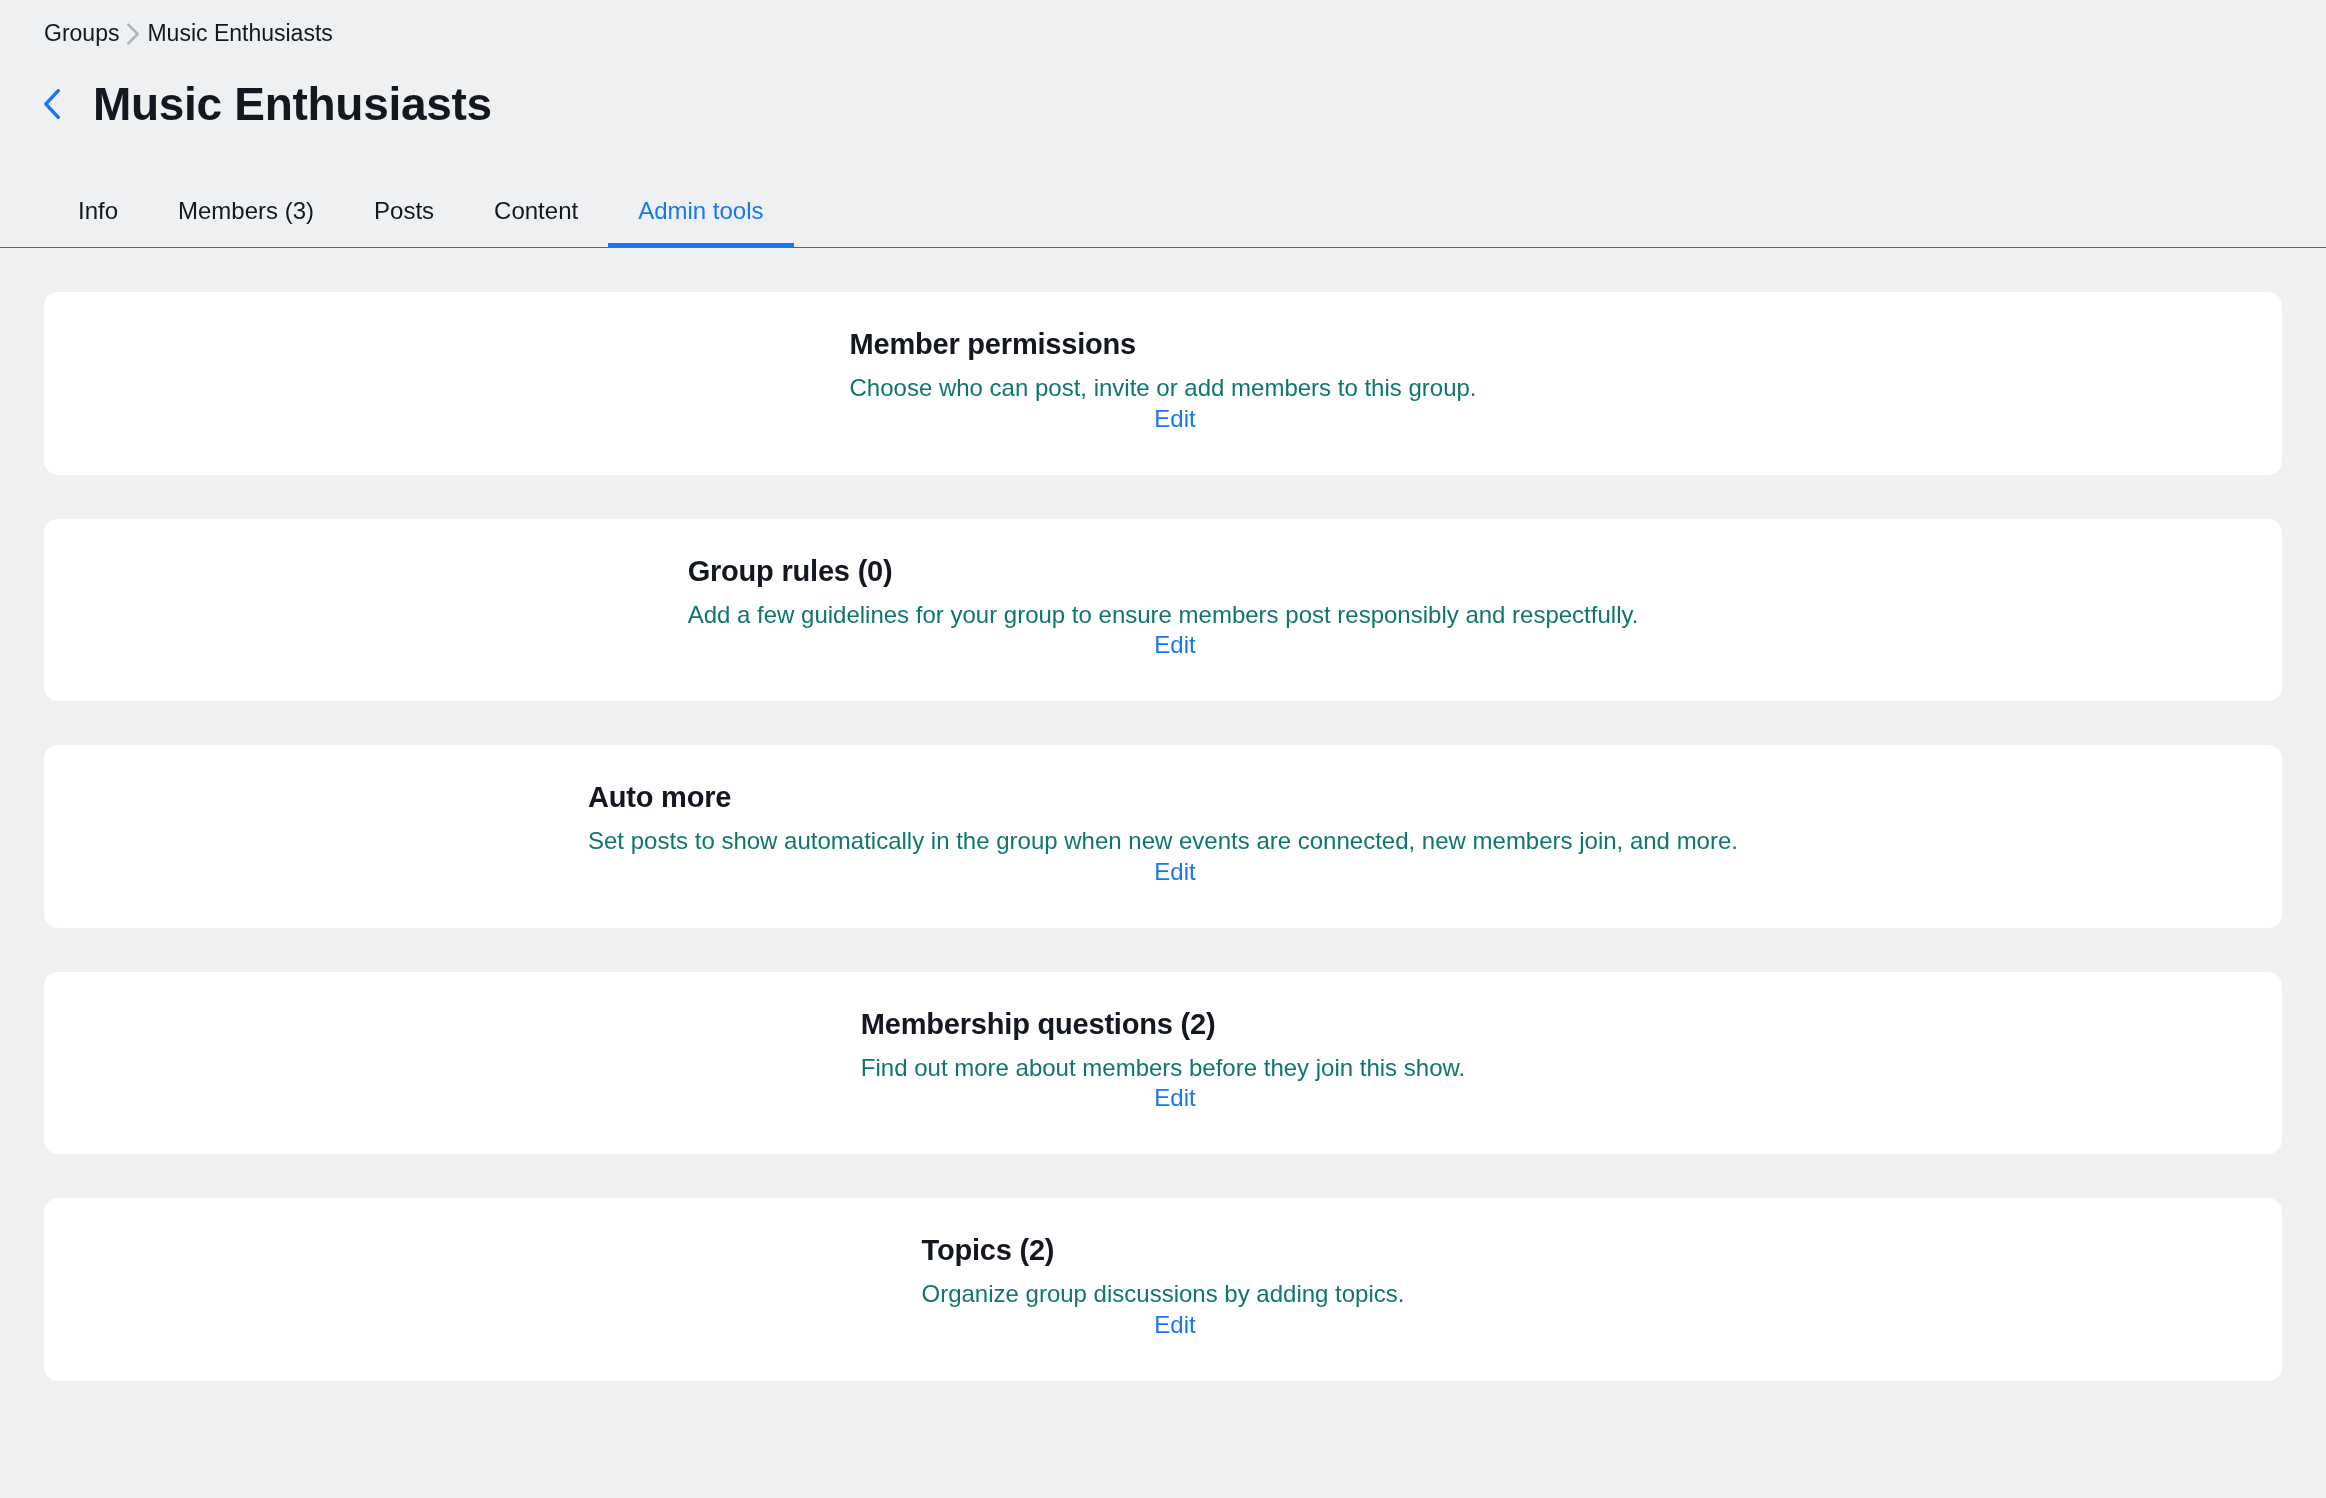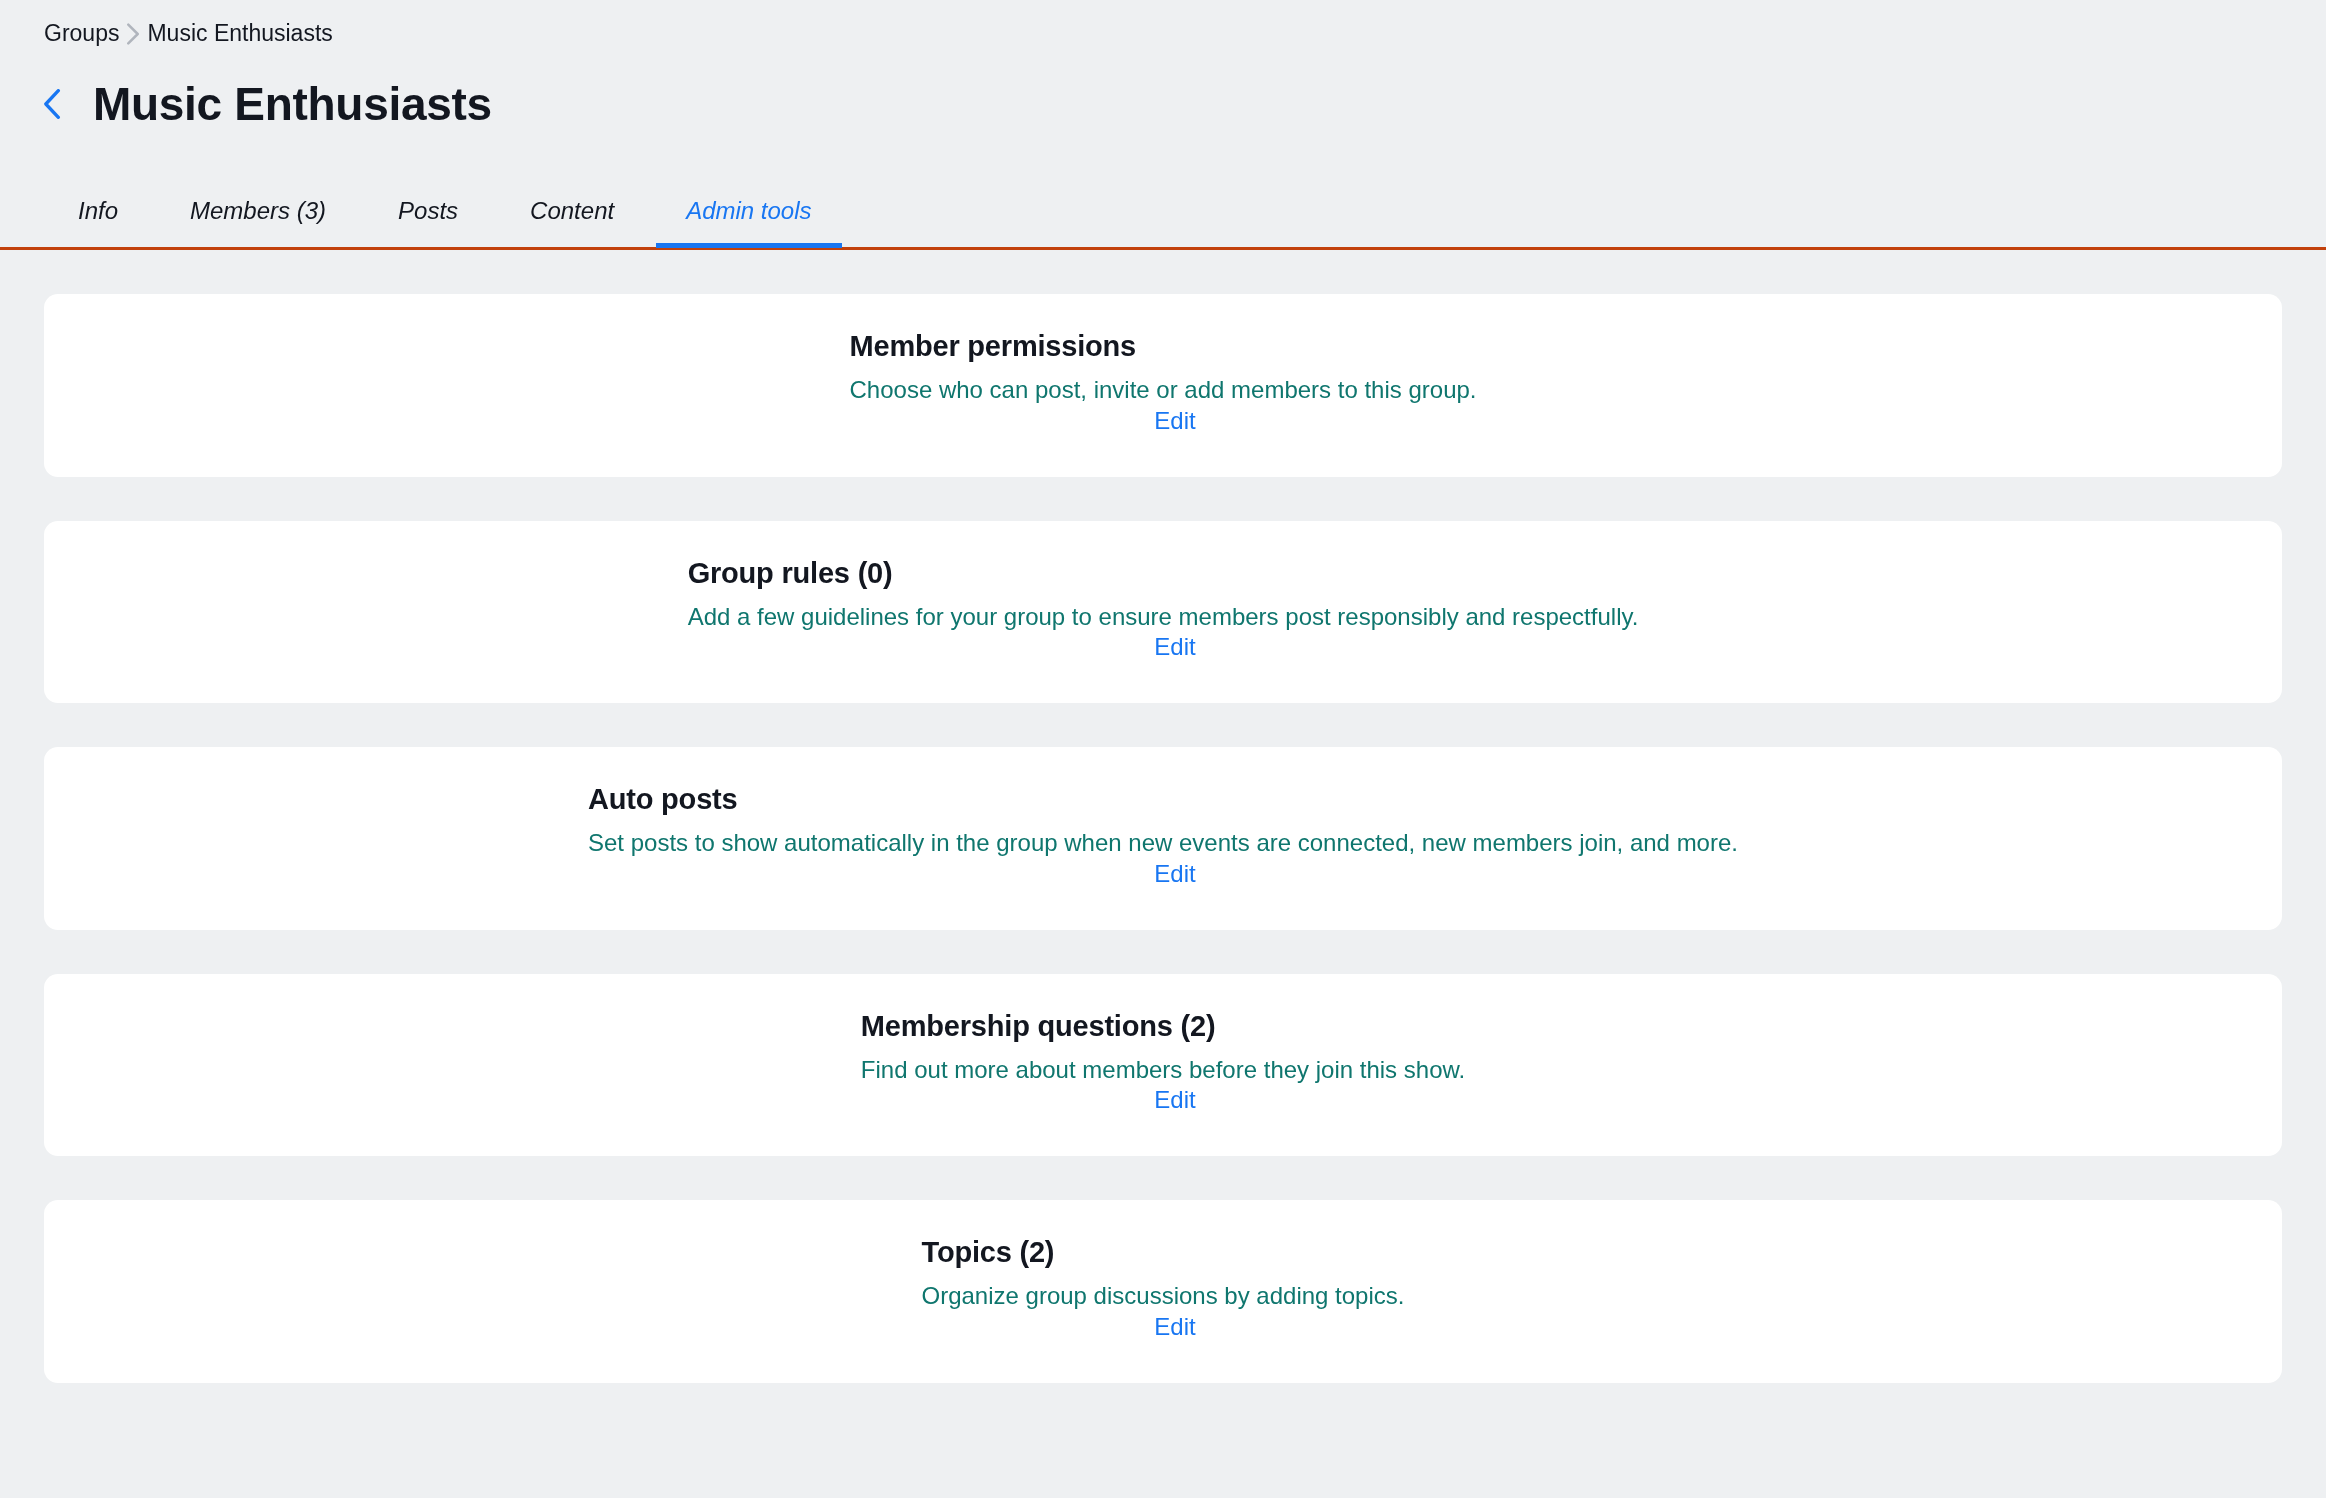--- a/index.html
+++ b/index.html
@@ -45,23 +45,22 @@
     }
     .page-title {
       font-size: 46px;
       font-weight: 800;
       letter-spacing: -0.3px;
       color: #131720;
     }
     .tabs {
       display: flex;
       padding: 0 44px;
-      border-bottom: 3px solid #c2410c;
-      gap: 12px;
-      font-style: italic;
+      border-bottom: 1px solid #c2410c;
+      gap: 0;
     }
     .tab {
       padding: 18px 30px 22px;
       font-size: 24px;
       color: #131720;
       cursor: pointer;
       position: relative;
       font-weight: 400;
     }
     .tab:first-child {
@@ -162,21 +161,21 @@
     <div class="card">
       <div class="card-text">
         <div class="card-title">Group rules (0)</div>
         <div class="card-description">Add a few guidelines for your group to ensure members post responsibly and respectfully.</div>
       </div>
       <span class="edit-link">Edit</span>
     </div>
 
     <div class="card">
       <div class="card-text">
-        <div class="card-title">Auto posts</div>
+        <div class="card-title">Auto more</div>
         <div class="card-description">Set posts to show automatically in the group when new events are connected, new members join, and more.</div>
       </div>
       <span class="edit-link">Edit</span>
     </div>
 
     <div class="card">
       <div class="card-text">
         <div class="card-title">Membership questions (2)</div>
         <div class="card-description">Find out more about members before they join this show.</div>
       </div>

